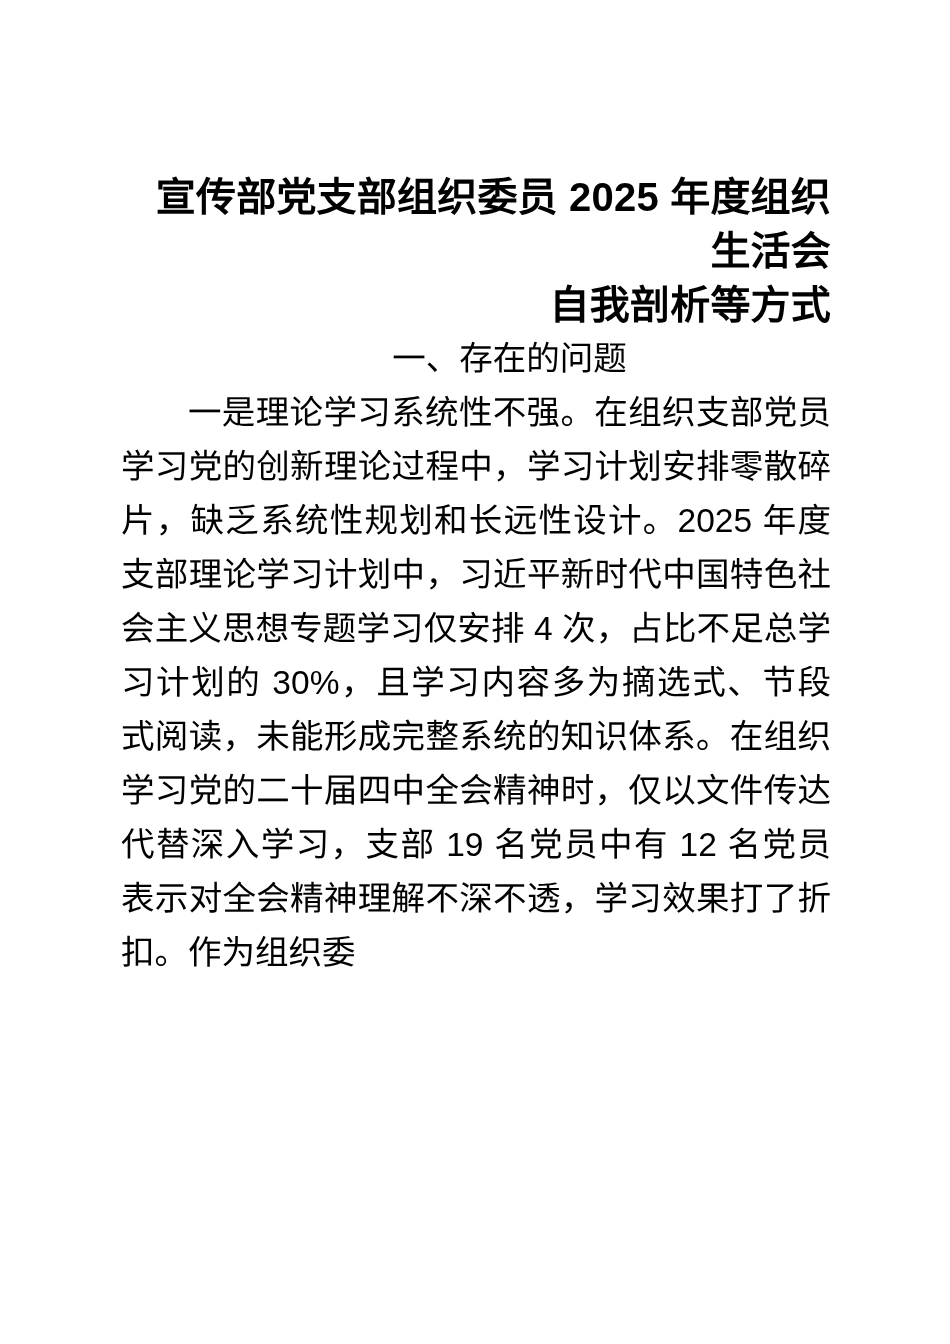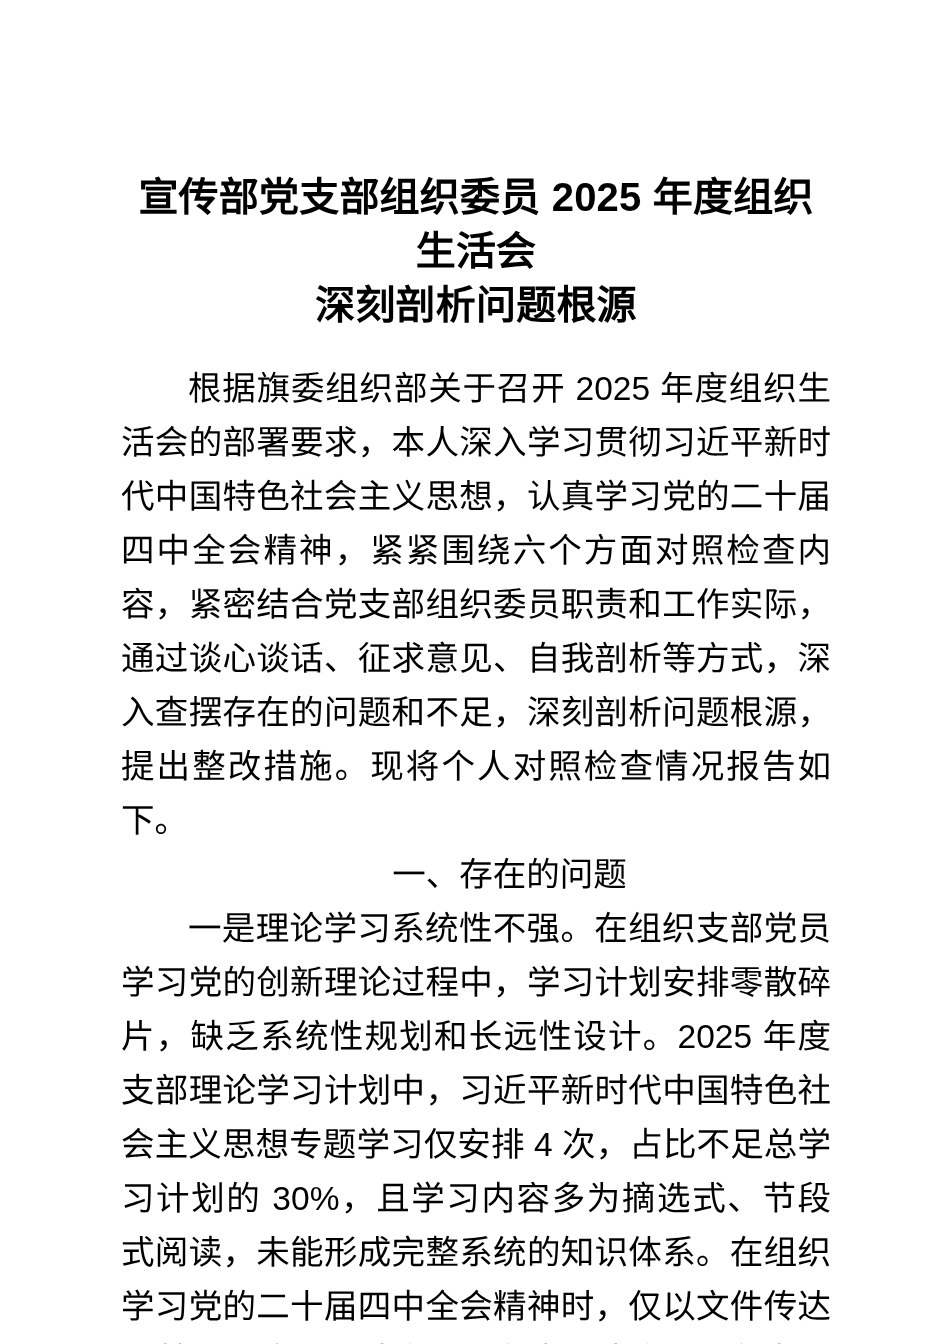--- a/index.html
+++ b/index.html
@@ -32,21 +32,21 @@
     width: 710px;
   }
 
   
   .doc-title {
     margin: 0;
     padding: 0;
     font-size: 40px;
     font-weight: 700;
     line-height: 54px;
-    text-align: center;
+    text-align: right;
     letter-spacing: 0.2px;
     word-break: break-all;
     padding-top: 170px;
   }
 
   
   .para {
     margin: 0;
     padding: 0;
     font-size: 33.5px;
@@ -77,24 +77,23 @@
   }
 </style>
 </head>
 <body>
 
 <div class="page">
   <div class="page-body">
 
     <h1 class="doc-title">
       <span>宣传部党支部组织委员 2025 年度组织生活会</span><br>
-      <span>深刻剖析问题根源</span>
+      <span>自我剖析等方式</span>
     </h1>
 
-    <p class="para first-of-body">根据旗委组织部关于召开 2025 年度组织生活会的部署要求，本人深入学习贯彻习近平新时代中国特色社会主义思想，认真学习党的二十届四中全会精神，紧紧围绕六个方面对照检查内容，紧密结合党支部组织委员职责和工作实际，通过谈心谈话、征求意见、自我剖析等方式，深入查摆存在的问题和不足，深刻剖析问题根源，提出整改措施。现将个人对照检查情况报告如下。</p>
 
     <p class="heading-l1">一、存在的问题</p>
 
 
     <p class="para">一是理论学习系统性不强。在组织支部党员学习党的创新理论过程中，学习计划安排零散碎片，缺乏系统性规划和长远性设计。2025 年度支部理论学习计划中，习近平新时代中国特色社会主义思想专题学习仅安排 4 次，占比不足总学习计划的 30%，且学习内容多为摘选式、节段式阅读，未能形成完整系统的知识体系。在组织学习党的二十届四中全会精神时，仅以文件传达代替深入学习，支部 19 名党员中有 12 名党员表示对全会精神理解不深不透，学习效果打了折扣。作为组织委</p>
 
   </div>
 </div>
 
 </body></html>

